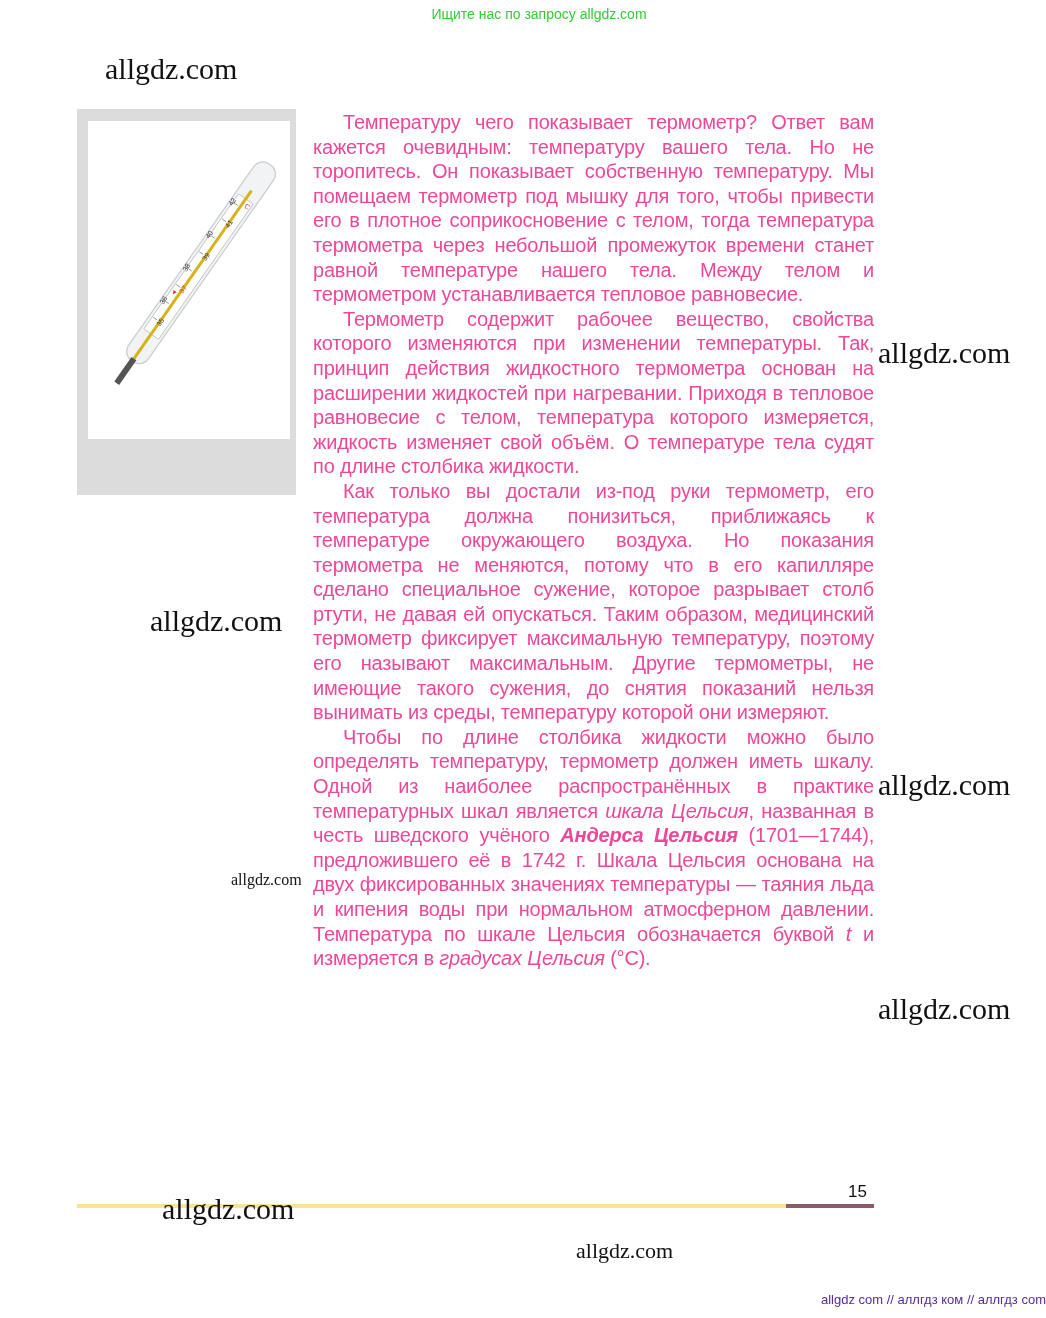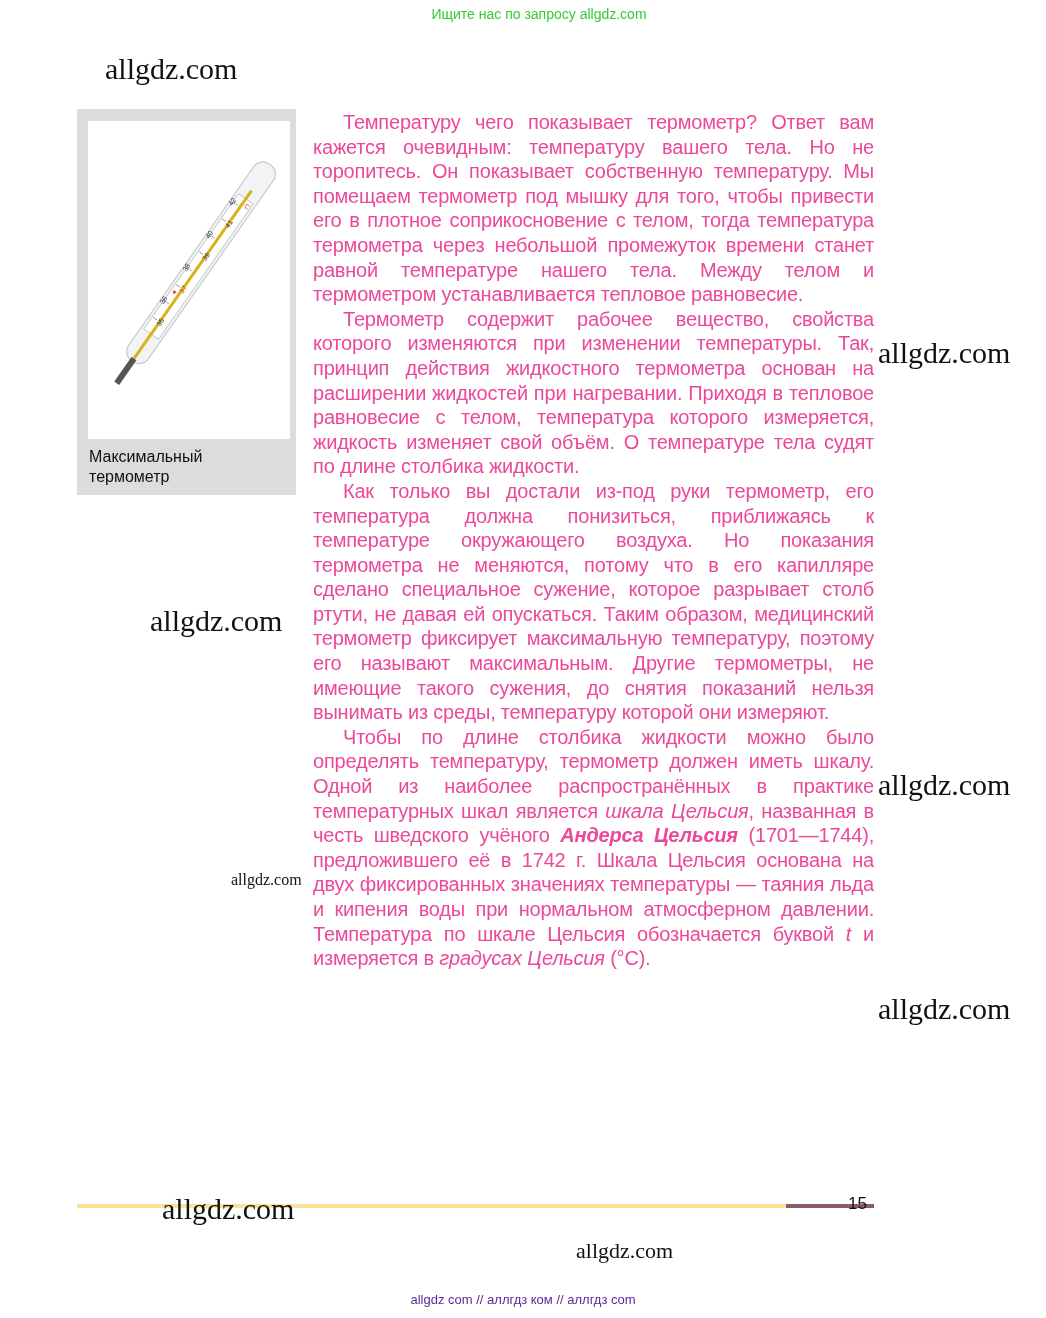--- a/index.html
+++ b/index.html
@@ -42,24 +42,24 @@
   .body-text .bi { font-style: italic; font-weight: bold; margin-top: 39px; }
 
   .rule-yellow {
     position: absolute; left: 77px; top: 1204px; width: 710px; height: 4px; background: #f8e39a;
   }
   .rule-mauve {
     position: absolute; left: 786px; top: 1204px; width: 88px; height: 4px; background: #8c5a69;
   }
   .page-num {
     position: absolute; left: 848px; top: 1182px; font-family: "Liberation Sans", sans-serif;
-    font-size: 17px; color: #111; margin-top: 12px;
+    font-size: 17px; color: #111;
   }
   .bottom-links {
-    position: absolute; top: 1292px; left: 0; width: 1046px; text-align: center;
+    position: absolute; top: 1292px; left: 0; width: 1046px; text-align: right;
     font-family: "Liberation Sans", sans-serif; font-size: 13px; color: #5b2a9a;
   }
 </style>
 </head>
 <body>
 
 <div class="topnote">Ищите нас по запросу allgdz.com</div>
 
 <div class="wm big" style="left:105px; top:52px;">allgdz.com</div>
 
@@ -94,24 +94,20 @@
           <text x="104" y="94" transform="rotate(-90 104 94)">41</text>
           <text x="94" y="74" transform="rotate(-90 94 74)">42</text>
           <text x="104" y="68" fill="#d43a3a">C</text>
         </g>
         <polygon points="94,176 98,176 96,180" fill="#d43a3a"></polygon>
 
         <rect x="98" y="255" width="6" height="30" fill="#555"></rect>
       </g>
     </svg>
   </div>
-  <div class="caption">
-    <div>Максимальный</div>
-    <div>термометр</div>
-  </div>
 </div>
 
 <div class="body-text">
   <p>Температуру чего показывает термометр? Ответ вам кажется очевидным: температуру вашего тела. Но не торопитесь. Он показывает собственную температуру. Мы помещаем термометр под мышку для того, чтобы привести его в плотное соприкосновение с телом, тогда температура термометра через небольшой промежуток времени станет равной температуре нашего тела. Между телом и термометром устанавливается тепловое равновесие.</p>
   <p>Термометр содержит рабочее вещество, свойства которого изменяются при изменении температуры. Так, принцип действия жидкостного термометра основан на расширении жидкостей при нагревании. Приходя в тепловое равновесие с телом, температура которого измеряется, жидкость изменяет свой объём. О температуре тела судят по длине столбика жидкости.</p>
   <p>Как только вы достали из-под руки термометр, его температура должна понизиться, приближаясь к температуре окружающего воздуха. Но показания термометра не меняются, потому что в его капилляре сделано специальное сужение, которое разрывает столб ртути, не давая ей опускаться. Таким образом, медицинский термометр фиксирует максимальную температуру, поэтому его называют максимальным. Другие термометры, не имеющие такого сужения, до снятия показаний нельзя вынимать из среды, температуру которой они измеряют.</p>
   <p><span>Чтобы по длине столбика жидкости можно было определять температуру, термометр должен иметь шкалу. Одной из наиболее распространённых в практике температурных шкал является </span><span class="it">шкала Цельсия</span><span>, названная в честь шведского учёного </span><span class="bi">Андерса Цельсия</span><span> (1701—1744), предложившего её в 1742 г. Шкала Цельсия основана на двух фиксированных значениях температуры — таяния льда и кипения воды при нормальном атмосферном давлении. Температура по шкале Цельсия обозначается буквой </span><span class="it">t</span><span> и измеряется в </span><span class="it">градусах Цельсия</span><span> (°C).</span></p>
 </div>
 
 <div class="wm big" style="left:878px; top:336px;">allgdz.com</div>

